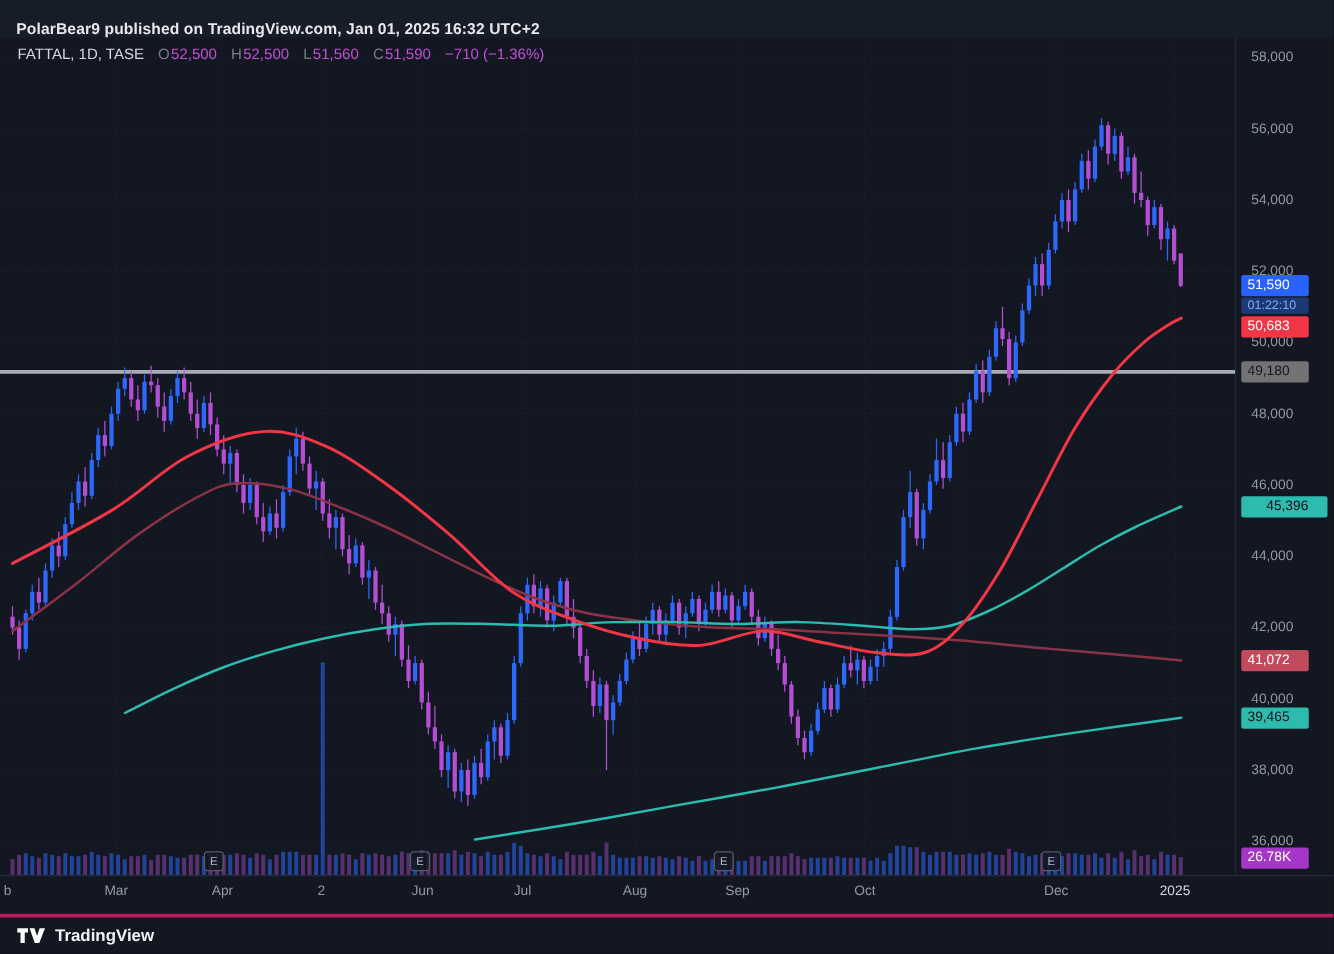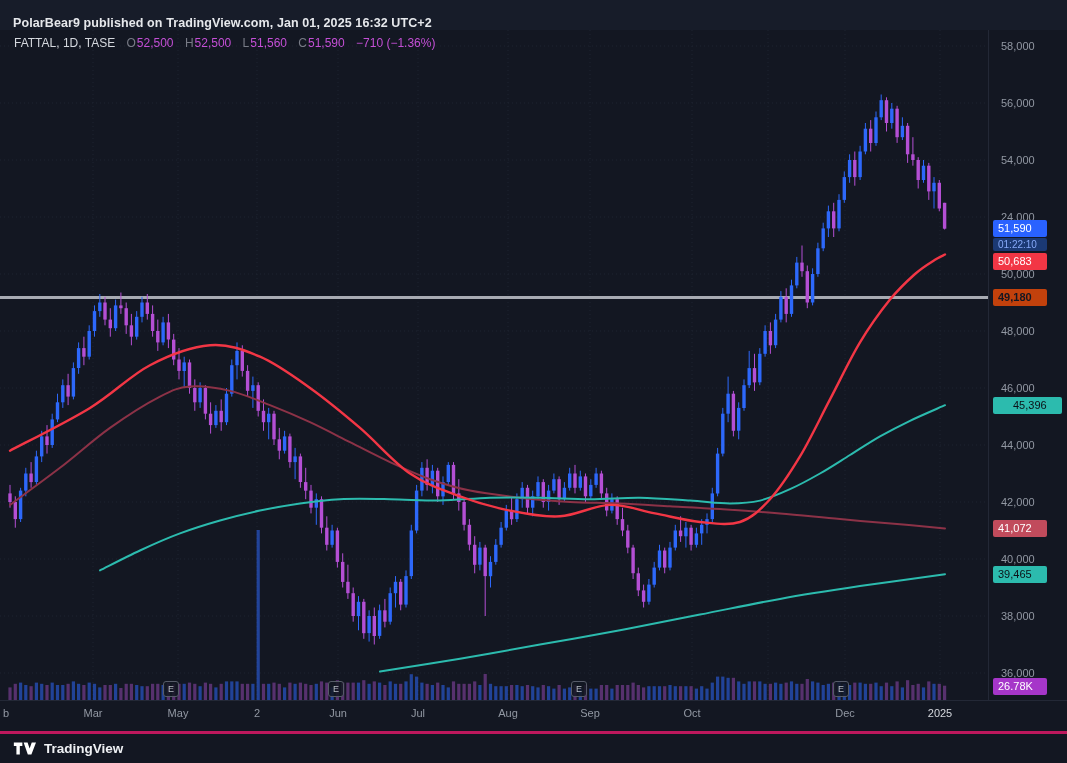--- a/index.html
+++ b/index.html
@@ -628,48 +628,48 @@
     <span class="lv chg">−710 (−1.36%)</span>
   </div>
 
   <div class="vsep"></div>
   <div class="hsep"></div>
 
   <div id="overlays">
       <div class="price-label" style="top: 39px;">58,000</div>
       <div class="price-label" style="top: 96px;">56,000</div>
       <div class="price-label" style="top: 153px;">54,000</div>
-      <div class="price-label" style="top: 210px;">24,000</div>
+      <div class="price-label" style="top: 210px;">52,000</div>
       <div class="price-label" style="top: 267px;">50,000</div>
       <div class="price-label" style="top: 324px;">48,000</div>
       <div class="price-label" style="top: 381px;">46,000</div>
       <div class="price-label" style="top: 438px;">44,000</div>
       <div class="price-label" style="top: 495px;">42,000</div>
       <div class="price-label" style="top: 552px;">40,000</div>
       <div class="price-label" style="top: 609px;">38,000</div>
       <div class="price-label" style="top: 666px;">36,000</div>
       <div class="time-label" style="left: 6px;">b</div>
       <div class="time-label" style="left: 93px; text-align: right;">Mar</div>
-      <div class="time-label" style="left: 178px;">May</div>
+      <div class="time-label" style="left: 178px;">Apr</div>
       <div class="time-label" style="left: 257px;">2</div>
       <div class="time-label" style="left: 338px;">Jun</div>
       <div class="time-label" style="left: 418px;">Jul</div>
       <div class="time-label" style="left: 508px;">Aug</div>
       <div class="time-label" style="left: 590px;">Sep</div>
       <div class="time-label" style="left: 692px;">Oct</div>
       <div class="time-label" style="left: 845px;">Dec</div>
       <div class="time-label year" style="left: 940px;">2025</div>
       <div class="ebadge" style="left: 163px; top: 681px;">E</div>
       <div class="ebadge" style="left: 328px; top: 681px;">E</div>
       <div class="ebadge" style="left: 571px; top: 681px;">E</div>
       <div class="ebadge" style="left: 833px; top: 681px;">E</div>
       <div class="badge" style="top: 220.2px; background: rgb(41, 98, 255); color: rgb(255, 255, 255);">51,590</div>
       <div class="badge small" style="top: 237.7px; background: rgb(27, 57, 116); color: rgb(133, 168, 248);">01:22:10</div>
       <div class="badge" style="top: 252.7px; background: rgb(242, 54, 69); color: rgb(255, 255, 255);">50,683</div>
-      <div class="badge" style="top: 288.9px; background: #c2410c; color: rgb(19, 23, 34); font-weight: bold;">49,180</div>
+      <div class="badge" style="top: 288.9px; background: #737373; color: rgb(19, 23, 34);">49,180</div>
       <div class="badge" style="top: 396.7px; background: rgb(44, 187, 174); color: rgb(12, 17, 23); padding-left: 20px;">45,396</div>
       <div class="badge" style="top: 519.9px; background: rgb(193, 75, 92); color: rgb(255, 255, 255);">41,072</div>
       <div class="badge" style="top: 565.7px; background: rgb(44, 187, 174); color: rgb(12, 17, 23);">39,465</div>
       <div class="badge" style="top: 678px; background: rgb(166, 54, 201); color: rgb(255, 255, 255);">26.78K</div>
     </div>
 
   <div class="footer">
     <span style="display:inline-flex;">
       <svg width="23" height="15" viewBox="0 0 27 16">
         <path d="M1 1h10v4H8v10H4V5H1z" fill="#ffffff"></path>

